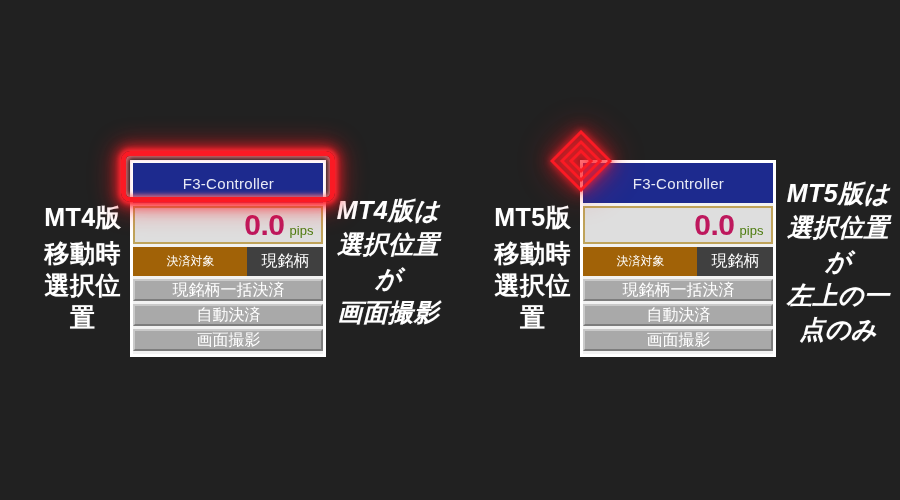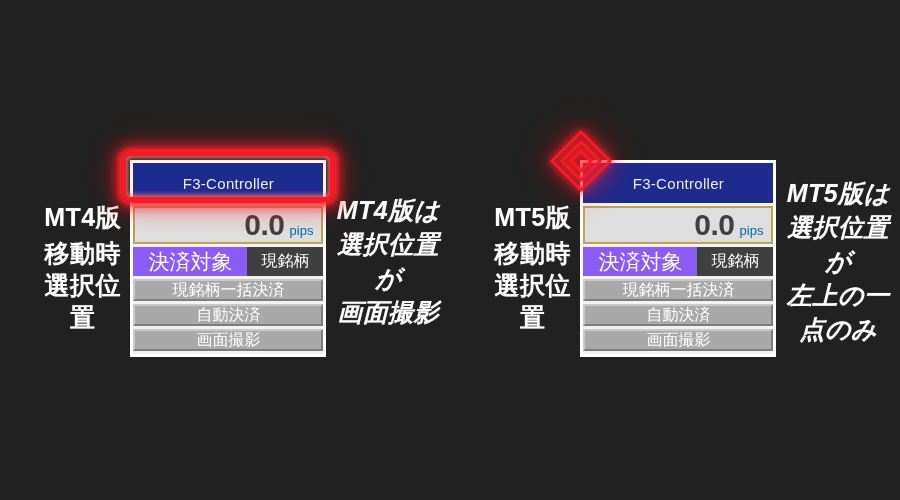--- a/index.html
+++ b/index.html
@@ -86,43 +86,43 @@
     box-sizing: border-box;
     display: flex;
     align-items: center;
     justify-content: flex-end;
     padding-right: 8px;
     gap: 5px;
   }
   .pips-value {
     font-size: 30px;
     font-weight: bold;
-    color: #404040;
+    color: #be185d;
     line-height: 1;
     letter-spacing: -0.5px;
   }
   .pips-unit {
     font-size: 13px;
-    color: #0369a1;
+    color: #4d7c0f;
     line-height: 1;
     position: relative;
     top: 5px;
   }
 
   .target-row {
     margin-top: 3px;
     height: 29px;
     display: flex;
     box-sizing: border-box;
   }
   .target-label {
     flex: 1 1 auto;
-    background: #8b5cf6;
-    color: #ffffff;
-    font-size: 21px;
+    background: #a16207;
+    color: #ffffff;
+    font-size: 12px;
     display: flex;
     align-items: center;
     justify-content: center;
     box-sizing: border-box;
   }
   .target-value {
     width: 76px;
     background: #404040;
     color: #ffffff;
     font-size: 16px;

